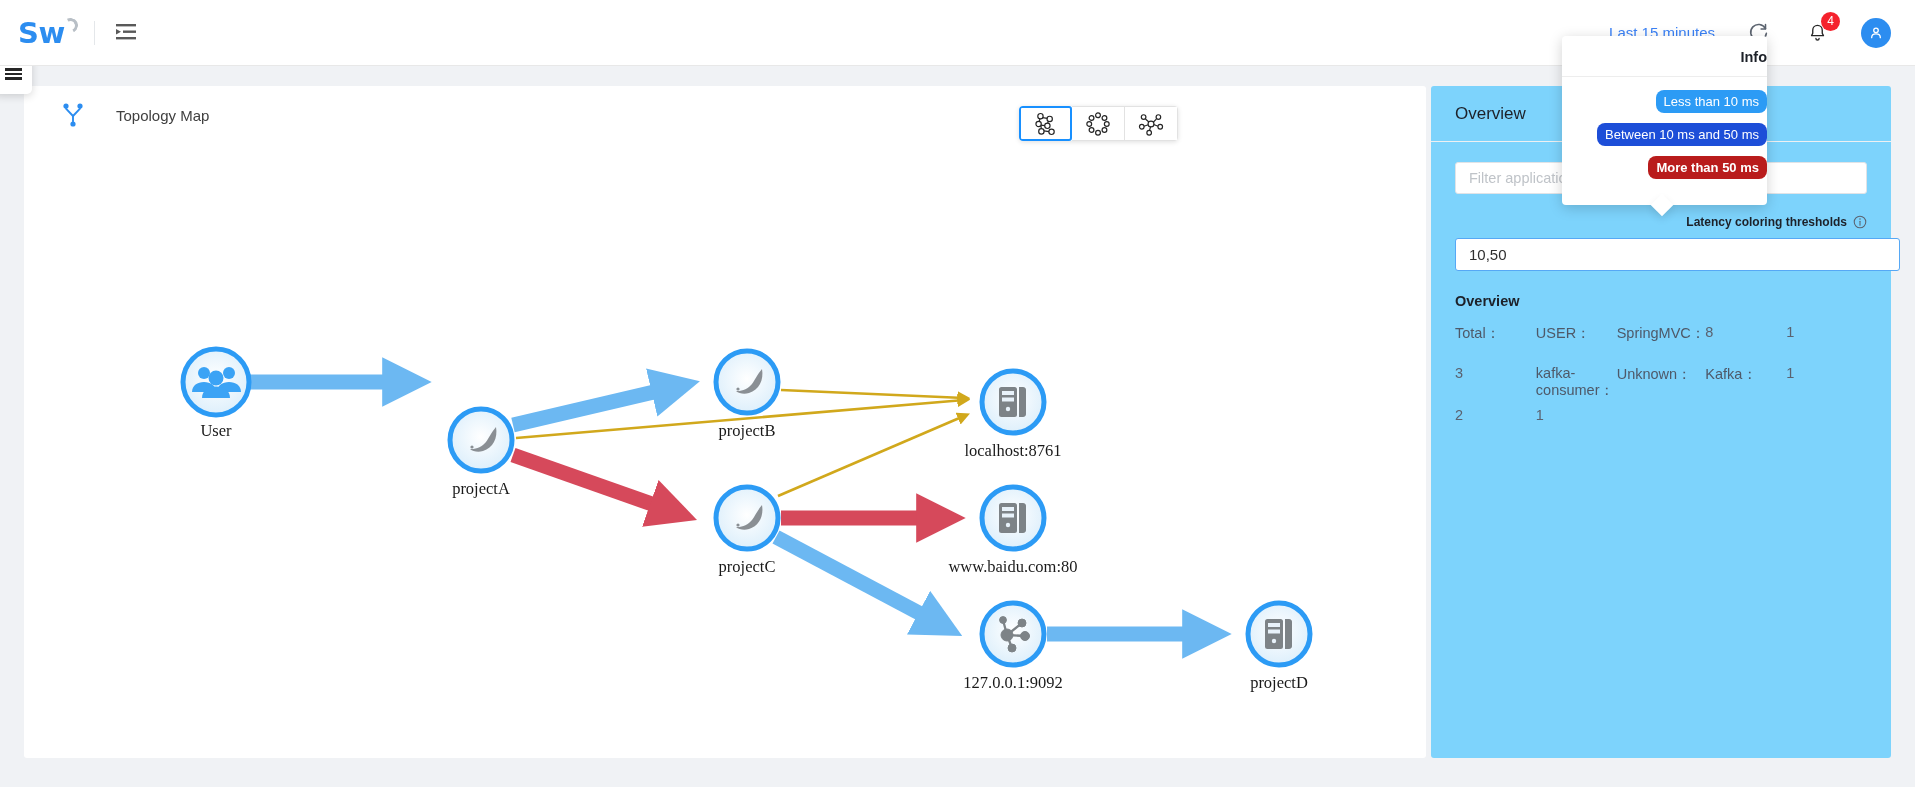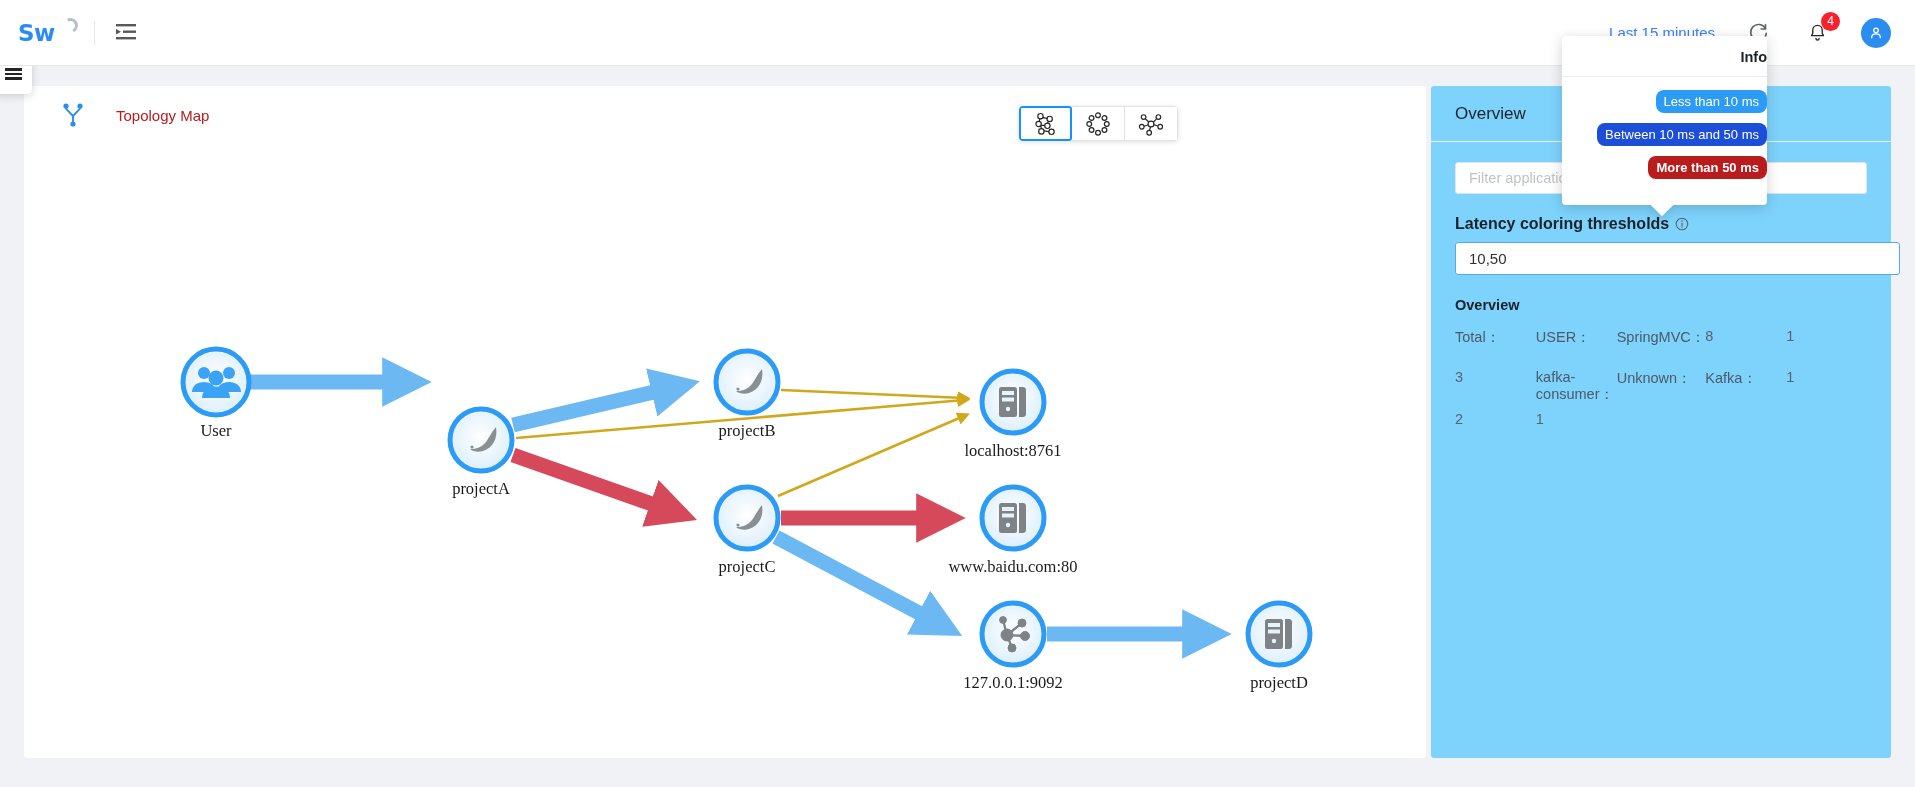--- a/index.html
+++ b/index.html
@@ -19,21 +19,21 @@
     display: flex; align-items: center;
     z-index: 30;
   }
   .logo {
     margin-left: 18px;
     width: 62px; height: 40px;
     position: relative;
   }
   .logo-text {
     font-family: "DejaVu Sans", sans-serif;
-    font-size: 23px; font-weight: 700;
+    font-size: 29px; font-weight: 700;
     color: #2c8df0;
     letter-spacing: -0.5px;
     line-height: 40px;
     margin-top: 39px;
   }
   .logo-arc {
     position: absolute; right: 2px; top: 5px;
     width: 15px; height: 15px;
     border: 3px solid #b8bfc6;
     border-radius: 50%;
@@ -114,21 +114,21 @@
     border-radius: 3px;
     overflow: hidden;
   }
   .map-title-row {
     display: flex; align-items: center;
     height: 58px; padding-left: 36px;
     position: relative;
   }
   .topo-icon { width: 26px; height: 30px; }
   .map-title {
-    font-size: 15px; color: #b91c1c;
+    font-size: 15px; color: #404040;
     margin-left: 30px;
   }
   .layout-switch {
     position: absolute; right: 248px; top: 20px;
     display: flex;
     background: #fff;
     border-radius: 4px;
     box-shadow: 0 1px 5px rgba(0,0,0,0.13);
     overflow: hidden;
   }
@@ -176,23 +176,23 @@
     font-size: 14.5px;
     color: #303030;
     padding: 0 13px;
     font-family: "Liberation Sans", sans-serif;
     outline: none;
     background: #fff;
   }
   .filter-input::placeholder { color: #bfc3c8; }
   .thr-label {
     margin-top: 21px;
-    font-size: 16px; font-weight: bold;
+    font-size: 12px; font-weight: bold;
     color: #1d2129;
-    display: flex; align-items: center; gap: 6px;
+    display: flex; align-items: center; gap: 6px; justify-content: flex-end;
   }
   .thr-input {
     margin-top: 9px;
     width: 445px; height: 33px;
     border: 1px solid #56a8f5;
     border-radius: 3px;
     font-size: 15px; color: #303030;
     padding: 0 13px;
     font-family: "Liberation Sans", sans-serif;
     outline: none;

